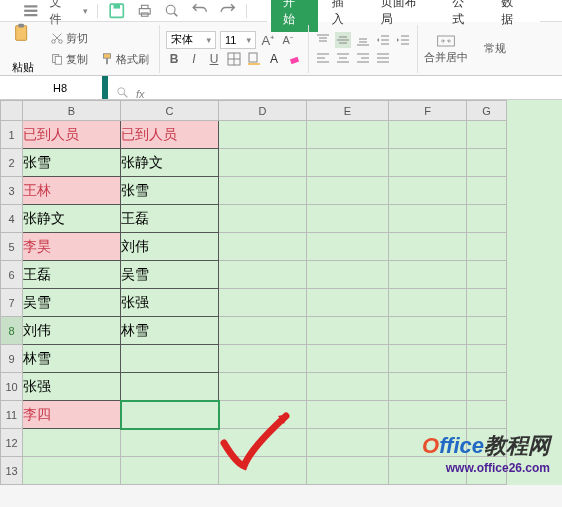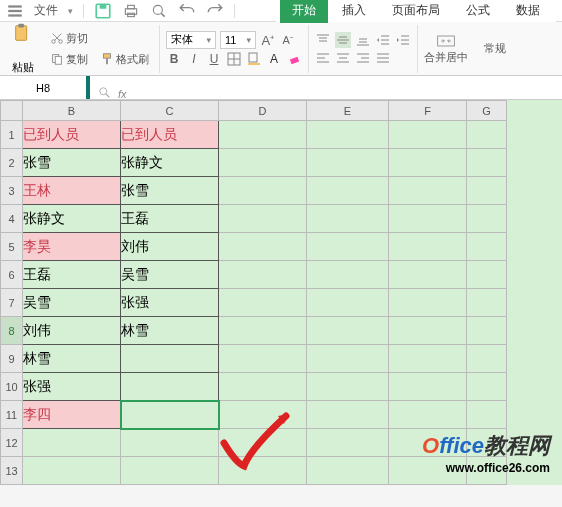--- a/index.html
+++ b/index.html
@@ -1,18 +1,18 @@
 <!DOCTYPE html>
 <html><head>
   <meta charset="utf-8">
   <style>
     * { box-sizing: border-box; margin: 0; padding: 0; }
     body { font-family: "Microsoft YaHei", Arial, sans-serif; font-size: 12px; background: #f5f5f5; width: 562px; height: 507px; overflow: hidden; position: relative; }
     
-    .menubar { background: #fff; height: 22px; display: flex; align-items: center; padding: 0 6px; gap: 10px; border-bottom: 1px solid #ddd; }
+    .menubar { background: #fff; height: 22px; display: flex; align-items: center; padding: 0 22px; gap: 10px; border-bottom: 1px solid #ddd; }
     .menubar .icon-btn { width: 18px; height: 18px; display: flex; align-items: center; justify-content: center; color: #666; }
     .menubar .sep { width: 1px; height: 14px; background: #ddd; }
     
     .ribbon-tabs { background: #fff; height: 26px; display: flex; align-items: center; padding: 0 4px; gap: 2px; }
     .ribbon-tab { padding: 4px 12px; font-size: 12px; color: #333; }
     .ribbon-tab.active { background: #2e9e5b; color: #fff; border-radius: 3px 3px 0 0; }
     
     .ribbon { background: #f9f9f9; height: 54px; display: flex; align-items: center; padding: 0 6px; border-bottom: 1px solid #ccc; }
     .ribbon-group { display: flex; flex-direction: column; padding: 0 6px; gap: 2px; border-right: 1px solid #e0e0e0; height: 48px; justify-content: center; }
     .ribbon-row { display: flex; align-items: center; gap: 4px; }
@@ -21,21 +21,21 @@
     .paste-big { display: flex; flex-direction: column; align-items: center; padding: 2px 6px; font-size: 11px; gap: 16px; }
     .paste-big svg { width: 22px; height: 22px; }
     .font-sel { border: 1px solid #ccc; background: #fff; padding: 1px 4px; font-size: 11px; height: 18px; display: flex; align-items: center; }
     .font-sel.name { width: 50px; text-align: right; }
     .font-sel.size { width: 36px; }
     .ribbon-icon { width: 16px; height: 16px; display: flex; align-items: center; justify-content: center; color: #666; }
     .big-btn { display: flex; flex-direction: column; align-items: center; font-size: 11px; color: #555; padding: 2px 6px; }
     .big-btn svg { width: 20px; height: 18px; }
     
     .formula-bar { background: #fff; height: 24px; display: flex; align-items: center; border-bottom: 1px solid #ccc; }
-    .name-box { width: 90px; border-right: 4px solid #0f766e; padding: 0 8px; font-size: 11px; display: flex; align-items: center; justify-content: center; height: 100%; }
+    .name-box { width: 90px; border-right: 6px solid #0f766e; padding: 0 8px; font-size: 11px; display: flex; align-items: center; justify-content: center; height: 100%; margin-left: 18px; }
     .fx-area { display: flex; align-items: center; padding: 0 8px; gap: 6px; margin-top: 12px; }
     .fx-icon { color: #888; font-size: 11px; }
     
     .sheet-area { position: relative; background: #d5f0d5; }
     .grid { border-collapse: collapse; }
     .grid th, .grid td { border: 1px solid #bbb; padding: 0; }
     .col-header { background: #e8e8e8; text-align: center; font-size: 11px; color: #555; font-weight: normal; height: 20px; }
     .row-header { background: #e8e8e8; text-align: center; font-size: 11px; color: #555; font-weight: normal; width: 22px; }
     .row-header.sel { background: #c8e0c8; color: #2e7d32; }
     .corner { background: #e8e8e8; width: 22px; height: 20px; }
@@ -50,21 +50,21 @@
     .cell.header-cell { background: #f7cdd0; color: #c8394a; text-align: left; }
     .cell.highlight { background: #f7cdd0; color: #c8394a; }
     .cell.selected { outline: 2px solid #2e9e5b; outline-offset: -1px; }
     
     .checkmark { position: absolute; left: 216px; top: 308px; pointer-events: none; }
     
     .watermark { position: absolute; right: 12px; bottom: 10px; text-align: right; }
     .watermark .l1 { font-size: 22px; font-weight: bold; color: #2169c4; font-style: italic; }
     .watermark .l1 .o1 { color: #e84f2e; }
     .watermark .l1 .cn { color: #333; }
-    .watermark .l2 { font-size: 12px; color: #000000; font-weight: bold; }
+    .watermark .l2 { font-size: 12px; color: #4c1d95; font-weight: bold; }
   </style>
 </head>
 <body>
 
 <div class="menubar">
   <span class="icon-btn">
       <svg viewBox="0 0 16 16">
         <rect x="2" y="3" width="12" height="2" fill="#888"></rect>
         <rect x="2" y="7" width="12" height="2" fill="#888"></rect>
         <rect x="2" y="11" width="12" height="2" fill="#888"></rect>

